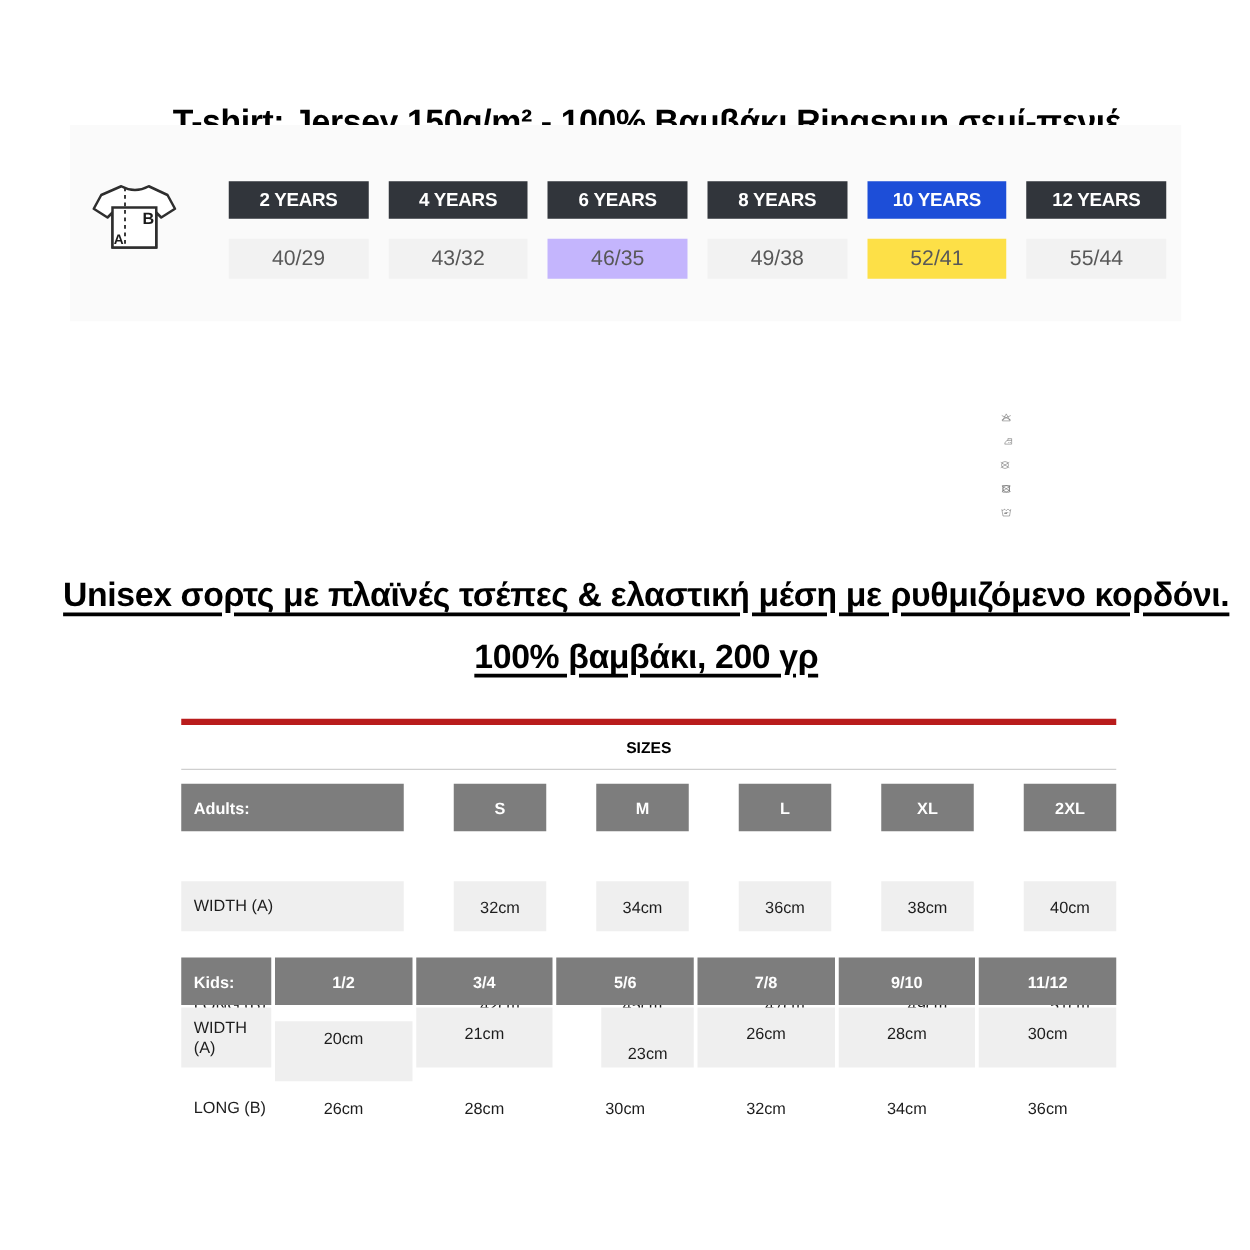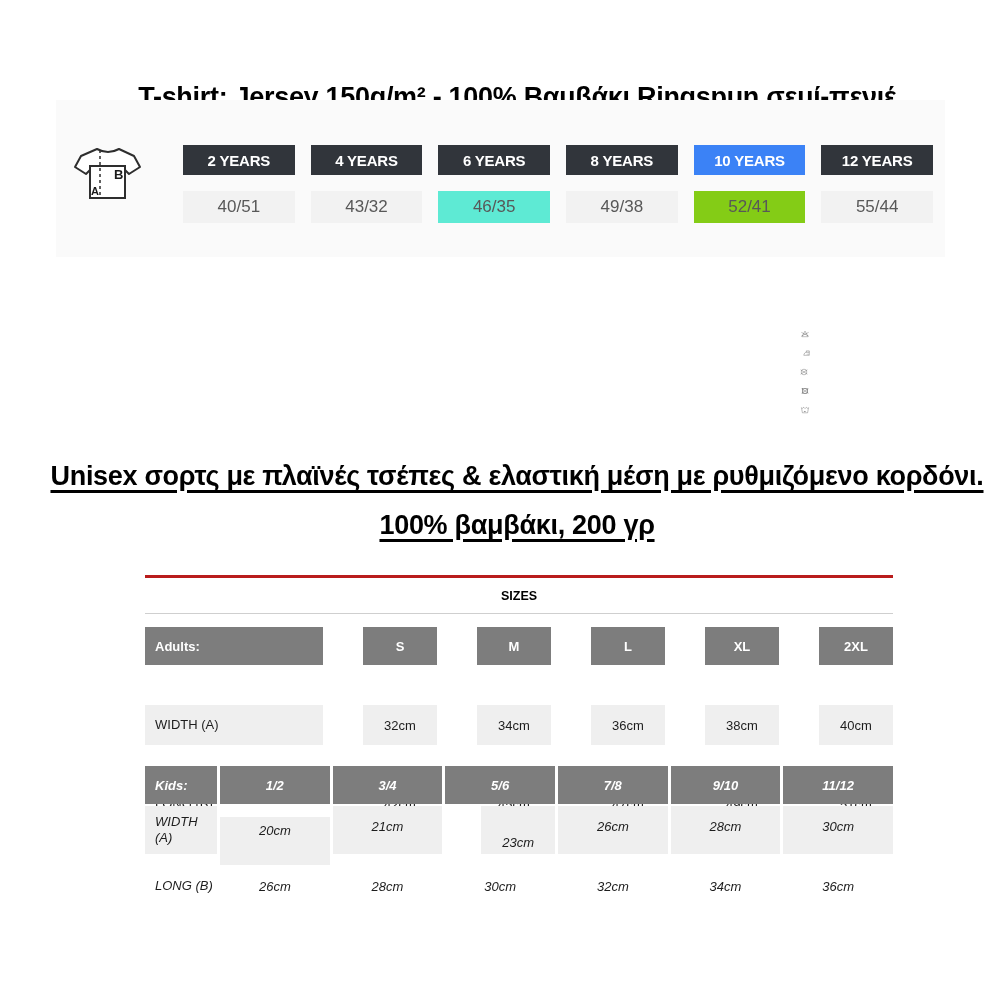--- a/index.html
+++ b/index.html
@@ -37,28 +37,28 @@
 
   
   .care-row{
     left:0;top:330px;width:848px;height:84px;
     display:flex;align-items:flex-end;justify-content:center;gap:11px;flex-direction:column;
   }
   .care-row svg{display:block;}
 
   
   .sizes-box{left:145px;top:575px;width:748px;height:35px;
-    border-top:3px solid #b91c1c;border-bottom:1px solid #cfcfcf;
+    border-top:5px solid #b91c1c;border-bottom:1px solid #cfcfcf;
     display:flex;align-items:center;justify-content:center;}
   .sizes-box span{font-size:12.5px;font-weight:bold;color:#000;}
 
   
   .size-grid{display:grid;column-gap:3px;row-gap:2px;}
   .adults-grid{left:145px;top:627px;width:748px;grid-template-columns:178px repeat(5,1fr);gap:40px;}
-  .kids-grid{left:145px;top:766px;width:748px;grid-template-columns:72px repeat(6,1fr);font-style:italic;}
+  .kids-grid{left:145px;top:766px;width:748px;grid-template-columns:72px repeat(6,1fr);}
   .sg-head{
     background:#7d7d7d;color:#ffffff;font-weight:bold;font-size:13px;
     display:flex;align-items:center;justify-content:center;height:38px;
   }
   .sg-head.corner{justify-content:flex-start;padding-left:10px;box-sizing:border-box;}
   .sg-cell{
     font-size:13px;font-weight:500;color:#1d1d1d;
     display:flex;align-items:center;justify-content:center;
   }
   .sg-cell.label{justify-content:flex-start;padding-left:10px;box-sizing:border-box;line-height:1.25;}
@@ -85,27 +85,27 @@
       <text x="41" y="37" font-size="13" font-weight="bold" fill="#1a1a1a">B</text>
       <text x="18" y="53" font-size="11" font-weight="bold" fill="#1a1a1a">A</text>
     </svg>
   </div>
 
   <div class="abs years-table">
     <div class="years-head" style="background:#31353b">2 YEARS</div>
     <div class="years-head" style="background:#31353b">4 YEARS</div>
     <div class="years-head" style="background:#31353b">6 YEARS</div>
     <div class="years-head" style="background:#31353b">8 YEARS</div>
-    <div class="years-head" style="background:#3b82f6">10 YEARS</div>
+    <div class="years-head" style="background:#1d4ed8">10 YEARS</div>
     <div class="years-head" style="background:#31353b">12 YEARS</div>
-    <div class="years-val" style="background:#f2f2f2">40/51</div>
+    <div class="years-val" style="background:#f2f2f2">40/29</div>
     <div class="years-val" style="background:#f2f2f2">43/32</div>
-    <div class="years-val" style="background:#5eead4">46/35</div>
+    <div class="years-val" style="background:#c4b5fd">46/35</div>
     <div class="years-val" style="background:#f2f2f2">49/38</div>
-    <div class="years-val" style="background:#84cc16">52/41</div>
+    <div class="years-val" style="background:#fde047">52/41</div>
     <div class="years-val" style="background:#f2f2f2">55/44</div>
   </div>
 
   <div class="abs care-row">
 
     <svg width="86" height="80" viewBox="0 0 80 80">
       <g fill="none" stroke="#3d3d3d" stroke-width="3.4">
         <path d="M40,11 L9,67 L71,67 Z"></path>
         <line x1="4" y1="24" x2="76" y2="60"></line>
         <line x1="76" y1="24" x2="4" y2="60"></line>

